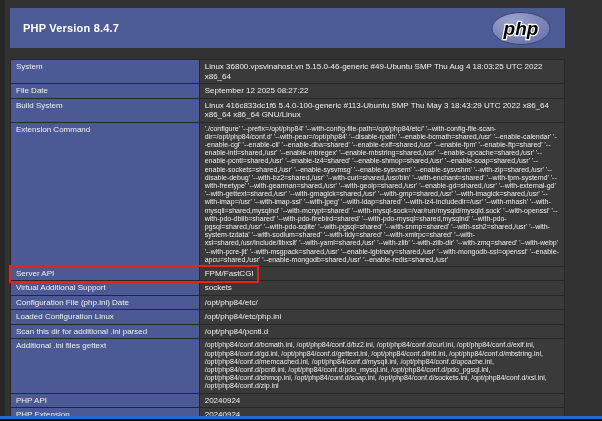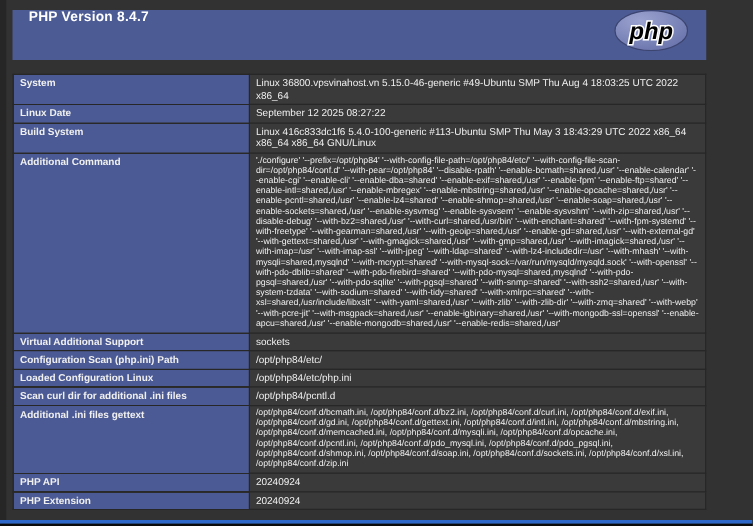--- a/index.html
+++ b/index.html
@@ -10,36 +10,36 @@
   html,body{margin:0;padding:0;}
   body{
     width:602px;height:421px;position:relative;overflow:hidden;
     background:var(--page_bg);
     font-family:"Liberation Sans","DejaVu Sans",sans-serif;
     color:var(--text);
   }
   .left-edge{position:absolute;left:0;top:0;bottom:0;width:5px;background:#262626;}
   .wrap{position:absolute;left:10px;top:8px;width:555px;}
   .header{
-    background:var(--header_bg);height:40px;display:flex;
+    background:var(--header_bg);height:40px;display:flex;align-items:center;
     justify-content:space-between;padding:0 14px 0 13px;box-sizing:border-box;
   }
   .header h1{font-size:11px;font-weight:bold;margin:0;color:#fff;letter-spacing:.2px;}
   .logo{display:block;}
   table.info{
     width:100%;border-collapse:collapse;margin-top:11px;
     border:1px solid var(--outer_border);
   }
   table.info td{
     border:1px solid var(--grid_border);
     padding:2px 5px;vertical-align:top;
     font-size:8px;line-height:9.5px;color:var(--text);
     overflow-wrap:break-word;word-break:break-word;
   }
-  td.lbl{background:var(--label_bg);font-weight:bold;width:182px;color:#f7f7f7;position:relative;}
+  td.lbl{background:var(--label_bg);font-weight:normal;width:182px;color:#f7f7f7;position:relative;}
   td.val{background:var(--value_bg);width:363px;}
   td.val.small{font-size:7px;line-height:8.2px;}
   .red-box{
     position:absolute;left:-2px;top:-2px;width:246px;height:calc(100% + 1px);
     border:2px solid var(--highlight_red);pointer-events:none;z-index:5;
   }
   .bottom-blue{position:absolute;left:0;right:0;bottom:2px;height:3px;background:var(--bottom_blue);}
   .bottom-black{position:absolute;left:0;right:0;bottom:0;height:2px;background:#0b0b0b;}
 </style>
 </head>
@@ -62,45 +62,49 @@
     </svg>
   </div>
 
   <table class="info">
     <tbody>
         <tr>
     <td class="lbl">System</td>
     <td class="val">Linux 36800.vpsvinahost.vn 5.15.0-46-generic #49-Ubuntu SMP Thu Aug 4 18:03:25 UTC 2022 x86_64</td>
   </tr>
         <tr>
-    <td class="lbl">Linux Date</td>
+    <td class="lbl">File Date</td>
     <td class="val">September 12 2025 08:27:22</td>
   </tr>
         <tr>
     <td class="lbl">Build System</td>
     <td class="val">Linux 416c833dc1f6 5.4.0-100-generic #113-Ubuntu SMP Thu May 3 18:43:29 UTC 2022 x86_64 x86_64 x86_64 GNU/Linux</td>
   </tr>
         <tr>
-    <td class="lbl">Additional Command</td>
+    <td class="lbl">Extension Command</td>
     <td class="val small">'./configure' '--prefix=/opt/php84' '--with-config-file-path=/opt/php84/etc/' '--with-config-file-scan-dir=/opt/php84/conf.d' '--with-pear=/opt/php84' '--disable-rpath' '--enable-bcmath=shared,/usr' '--enable-calendar' '--enable-cgi' '--enable-cli' '--enable-dba=shared' '--enable-exif=shared,/usr' '--enable-fpm' '--enable-ftp=shared' '--enable-intl=shared,/usr' '--enable-mbregex' '--enable-mbstring=shared,/usr' '--enable-opcache=shared,/usr' '--enable-pcntl=shared,/usr' '--enable-lz4=shared' '--enable-shmop=shared,/usr' '--enable-soap=shared,/usr' '--enable-sockets=shared,/usr' '--enable-sysvmsg' '--enable-sysvsem' '--enable-sysvshm' '--with-zip=shared,/usr' '--disable-debug' '--with-bz2=shared,/usr' '--with-curl=shared,/usr/bin' '--with-enchant=shared' '--with-fpm-systemd' '--with-freetype' '--with-gearman=shared,/usr' '--with-geoip=shared,/usr' '--enable-gd=shared,/usr' '--with-external-gd' '--with-gettext=shared,/usr' '--with-gmagick=shared,/usr' '--with-gmp=shared,/usr' '--with-imagick=shared,/usr' '--with-imap=/usr' '--with-imap-ssl' '--with-jpeg' '--with-ldap=shared' '--with-lz4-includedir=/usr' '--with-mhash' '--with-mysqli=shared,mysqlnd' '--with-mcrypt=shared' '--with-mysql-sock=/var/run/mysqld/mysqld.sock' '--with-openssl' '--with-pdo-dblib=shared' '--with-pdo-firebird=shared' '--with-pdo-mysql=shared,mysqlnd' '--with-pdo-pgsql=shared,/usr' '--with-pdo-sqlite' '--with-pgsql=shared' '--with-snmp=shared' '--with-ssh2=shared,/usr' '--with-system-tzdata' '--with-sodium=shared' '--with-tidy=shared' '--with-xmlrpc=shared' '--with-xsl=shared,/usr/include/libxslt' '--with-yaml=shared,/usr' '--with-zlib' '--with-zlib-dir' '--with-zmq=shared' '--with-webp' '--with-pcre-jit' '--with-msgpack=shared,/usr' '--enable-igbinary=shared,/usr' '--with-mongodb-ssl=openssl' '--enable-apcu=shared,/usr' '--enable-mongodb=shared,/usr' '--enable-redis=shared,/usr'</td>
+  </tr>
+        <tr>
+    <td class="lbl">Server API<div class="red-box"></div></td>
+    <td class="val">FPM/FastCGI</td>
   </tr>
         <tr>
     <td class="lbl">Virtual Additional Support</td>
     <td class="val">sockets</td>
   </tr>
         <tr>
-    <td class="lbl">Configuration Scan (php.ini) Path</td>
+    <td class="lbl">Configuration File (php.ini) Date</td>
     <td class="val">/opt/php84/etc/</td>
   </tr>
         <tr>
     <td class="lbl">Loaded Configuration Linux</td>
     <td class="val">/opt/php84/etc/php.ini</td>
   </tr>
         <tr>
-    <td class="lbl">Scan curl dir for additional .ini files</td>
+    <td class="lbl">Scan this dir for additional .ini parsed</td>
     <td class="val">/opt/php84/pcntl.d</td>
   </tr>
         <tr>
     <td class="lbl">Additional .ini files gettext</td>
     <td class="val small">/opt/php84/conf.d/bcmath.ini, /opt/php84/conf.d/bz2.ini, /opt/php84/conf.d/curl.ini, /opt/php84/conf.d/exif.ini, /opt/php84/conf.d/gd.ini, /opt/php84/conf.d/gettext.ini, /opt/php84/conf.d/intl.ini, /opt/php84/conf.d/mbstring.ini, /opt/php84/conf.d/memcached.ini, /opt/php84/conf.d/mysqli.ini, /opt/php84/conf.d/opcache.ini, /opt/php84/conf.d/pcntl.ini, /opt/php84/conf.d/pdo_mysql.ini, /opt/php84/conf.d/pdo_pgsql.ini, /opt/php84/conf.d/shmop.ini, /opt/php84/conf.d/soap.ini, /opt/php84/conf.d/sockets.ini, /opt/php84/conf.d/xsl.ini, /opt/php84/conf.d/zip.ini</td>
   </tr>
         <tr>
     <td class="lbl">PHP API</td>
     <td class="val">20240924</td>
   </tr>

